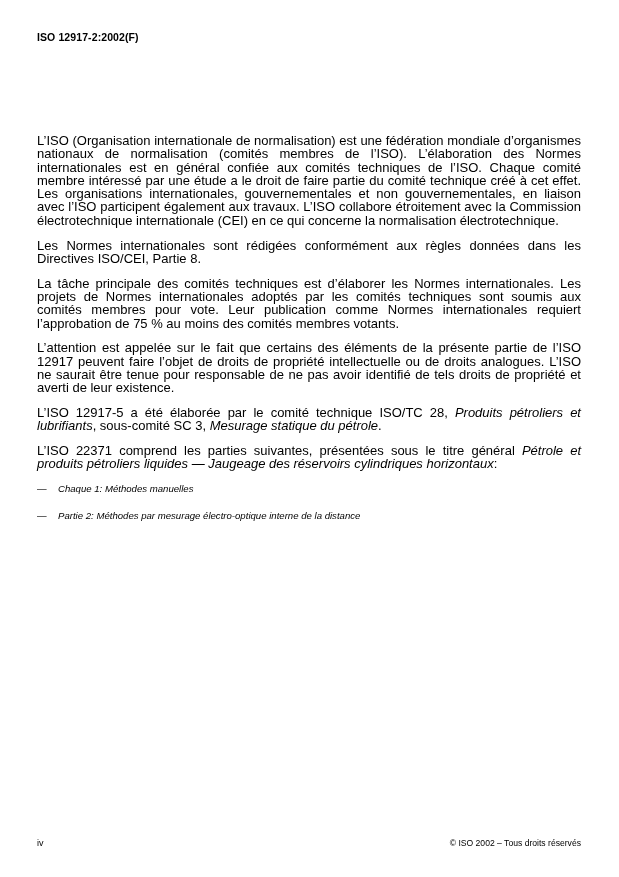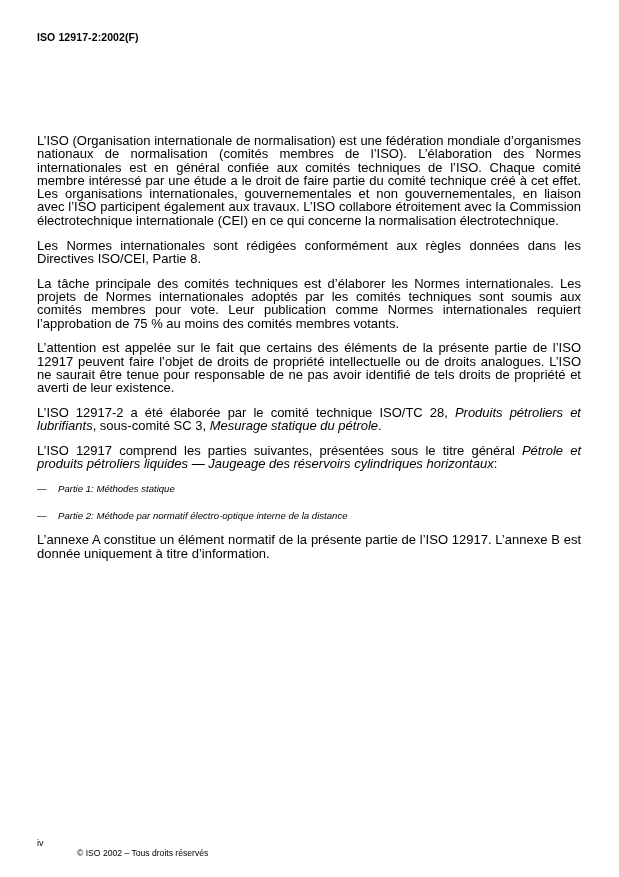--- a/index.html
+++ b/index.html
@@ -77,21 +77,20 @@
   }
   .footer {
     position: absolute;
     left: 37px;
     right: 38px;
     top: 838px;
     display: flex;
     justify-content: space-between;
     align-items: baseline;
     font-size: 8.6px;
-    flex-direction: column;
   }
   .footer-page {
     font-size: 9px;
   }
   .footer-rights {
     font-size: 8.6px;
     padding-left: 40px;
   }
 </style>
 </head>
@@ -106,39 +105,38 @@
 
     <p class="body-par">L’ISO (Organisation internationale de normalisation) est une fédération mondiale d’organismes nationaux de normalisation (comités membres de l’ISO). L’élaboration des Normes internationales est en général confiée aux comités techniques de l’ISO. Chaque comité membre intéressé par une étude a le droit de faire partie du comité technique créé à cet effet. Les organisations internationales, gouvernementales et non gouvernementales, en liaison avec l’ISO participent également aux travaux. L’ISO collabore étroitement avec la Commission électrotechnique internationale (CEI) en ce qui concerne la normalisation électrotechnique.</p>
 
     <p class="body-par">Les Normes internationales sont rédigées conformément aux règles données dans les Directives ISO/CEI, Partie 8.</p>
 
     <p class="body-par">La tâche principale des comités techniques est d’élaborer les Normes internationales. Les projets de Normes internationales adoptés par les comités techniques sont soumis aux comités membres pour vote. Leur publication comme Normes internationales requiert l’approbation de 75 % au moins des comités membres votants.</p>
 
     <p class="body-par">L’attention est appelée sur le fait que certains des éléments de la présente partie de l’ISO 12917 peuvent faire l’objet de droits de propriété intellectuelle ou de droits analogues. L’ISO ne saurait être tenue pour responsable de ne pas avoir identifié de tels droits de propriété et averti de leur existence.</p>
 
     <p class="body-par">
-      <span>L’ISO 12917-2 a été élaborée par le comité technique ISO/TC 28, </span><span class="ital">Produits pétroliers et lubrifiants</span><span>, sous-comité SC 3, </span><span class="ital">Mesurage statique du pétrole</span><span>.</span>
+      <span>L’ISO 12917-5 a été élaborée par le comité technique ISO/TC 28, </span><span class="ital">Produits pétroliers et lubrifiants</span><span>, sous-comité SC 3, </span><span class="ital">Mesurage statique du pétrole</span><span>.</span>
     </p>
 
     <p class="body-par">
-      <span>L’ISO 12917 comprend les parties suivantes, présentées sous le titre général </span><span class="ital">Pétrole et produits pétroliers liquides — Jaugeage des réservoirs cylindriques horizontaux</span><span>:</span>
+      <span>L’ISO 22371 comprend les parties suivantes, présentées sous le titre général </span><span class="ital">Pétrole et produits pétroliers liquides — Jaugeage des réservoirs cylindriques horizontaux</span><span>:</span>
     </p>
 
     <ul class="dash-list">
       <li class="dash-item">
         <span class="dash-marker">—</span>
-        <span>Partie 1: Méthodes statique</span>
+        <span>Chaque 1: Méthodes manuelles</span>
       </li>
       <li class="dash-item">
         <span class="dash-marker">—</span>
-        <span>Partie 2: Méthode par normatif électro-optique interne de la distance</span>
+        <span>Partie 2: Méthodes par mesurage électro-optique interne de la distance</span>
       </li>
     </ul>
 
-    <p class="body-par">L’annexe A constitue un élément normatif de la présente partie de l’ISO 12917. L’annexe B est donnée uniquement à titre d’information.</p>
 
   </div>
 
   <div class="footer">
     <span class="footer-page">iv</span>
     <span class="footer-rights">© ISO 2002 – Tous droits réservés</span>
   </div>
 
 </div>
 

